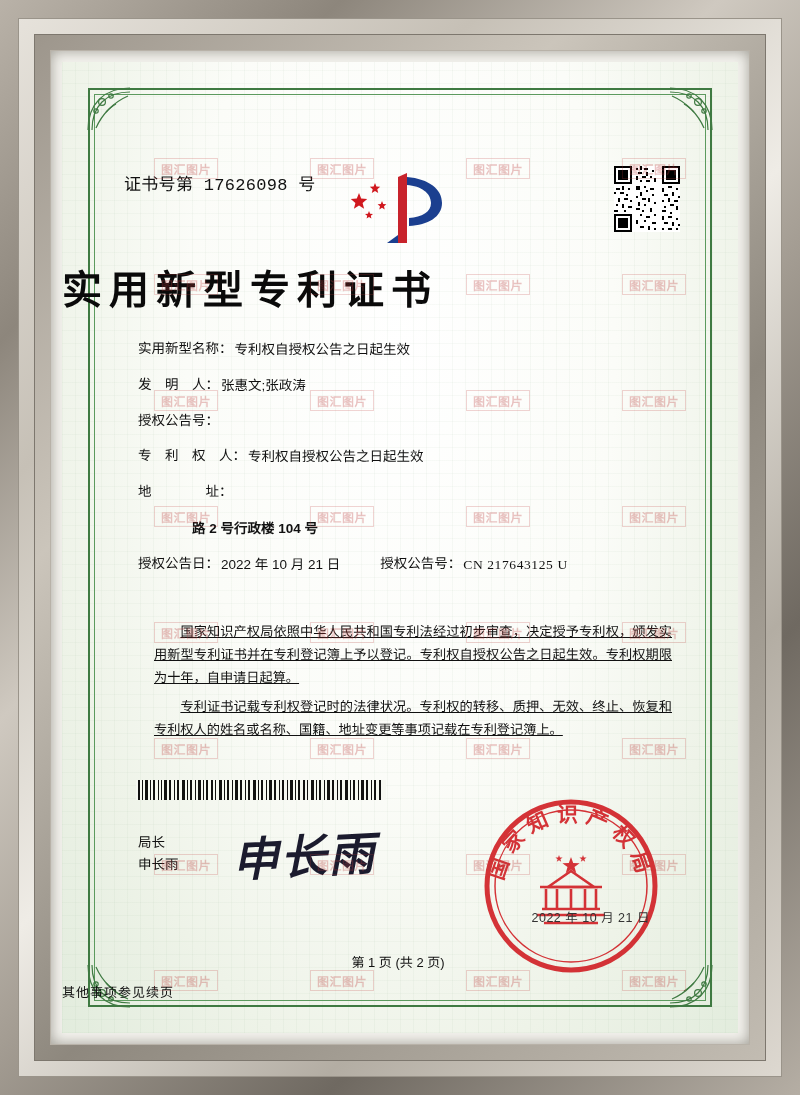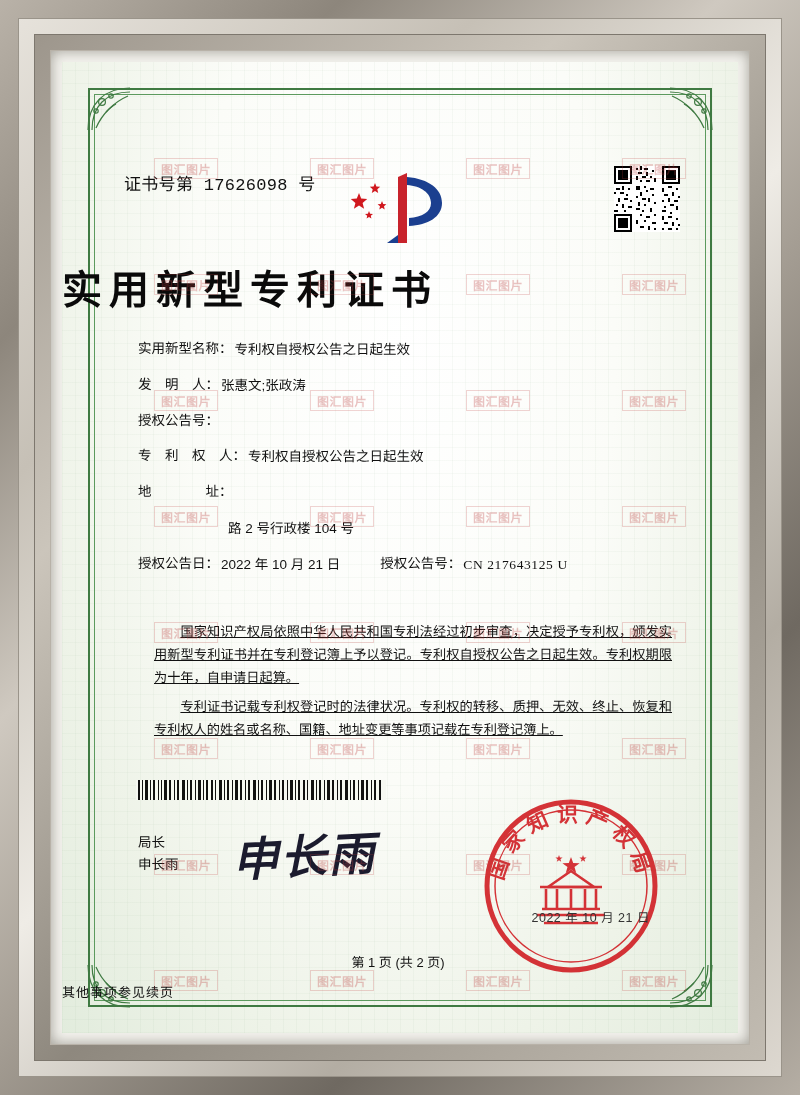--- a/index.html
+++ b/index.html
@@ -166,21 +166,22 @@
   }
   .field-value.mono {
     font-family: "Liberation Serif", serif;
     letter-spacing: 0.6px;
   }
   .field-row.two-col .col2 {
     margin-left: 40px;
     display: flex;
   }
   .addr-cont {
-    margin-left: 88px;
+    margin-left: 52px;
+    font-weight: bold;
   }
 
   .paragraphs {
     position: absolute;
     left: 76px;
     right: 66px;
     top: 558px;
     font-family: "Liberation Sans", sans-serif;
     font-size: 13.2px;
     color: #111;

